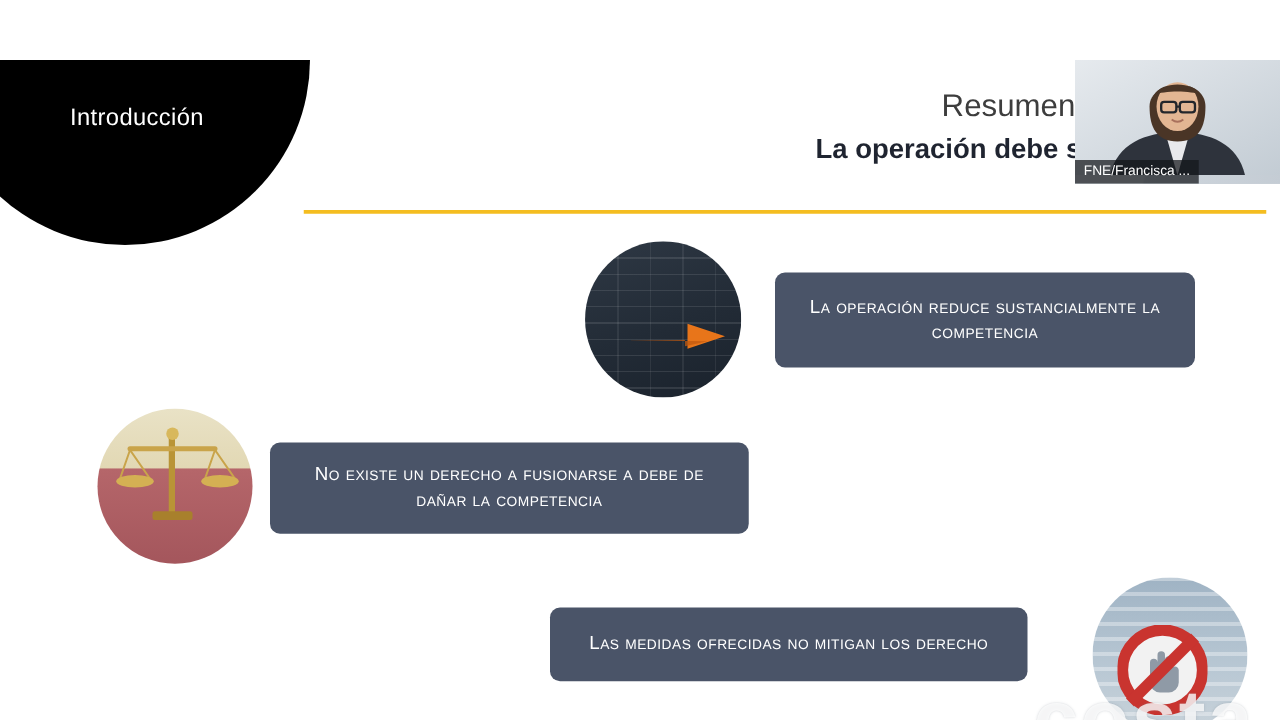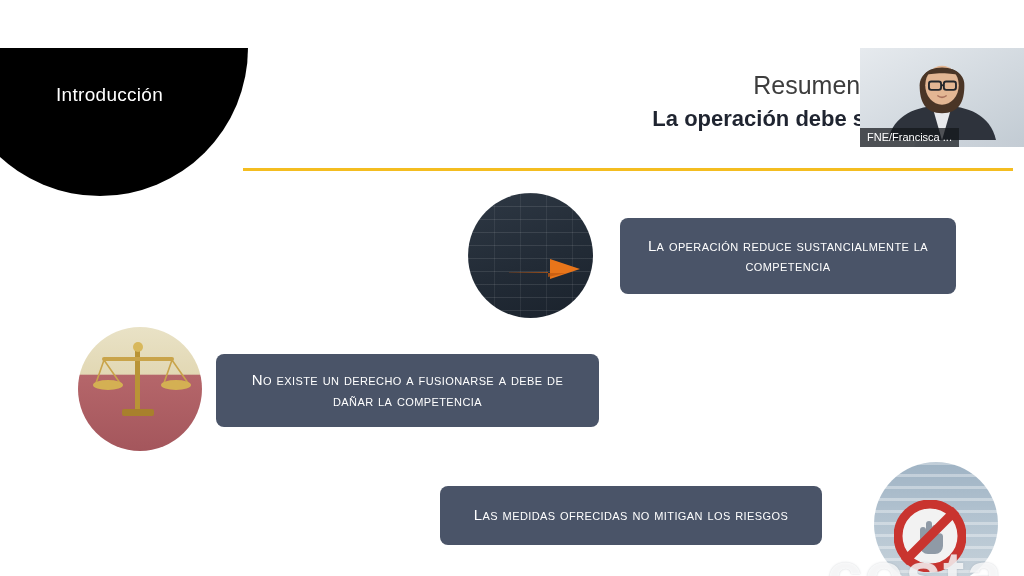--- a/index.html
+++ b/index.html
@@ -246,21 +246,21 @@
     <div class="circ circ-sign">
       <svg class="sign-svg" viewBox="0 0 72 72">
         <circle cx="36" cy="36" r="32" fill="#f2f2f2" stroke="#c9342f" stroke-width="9"></circle>
         <path d="M26 48 V30 a3 3 0 0 1 6 0 v-6 a3 3 0 0 1 6 0 v4 a3 3 0 0 1 6 0 v6 a3 3 0 0 1 5 2 v10 a8 8 0 0 1-8 8 h-7 a8 8 0 0 1-8-8 z" fill="#8f9aa6"></path>
         <path d="M10 62 L62 10" stroke="#c9342f" stroke-width="9"></path>
       </svg>
     </div>
 
     <div class="callout callout-1">La operación reduce sustancialmente la competencia</div>
     <div class="callout callout-2">No existe un derecho a fusionarse a debe de dañar la competencia</div>
-    <div class="callout callout-3">Las medidas ofrecidas no mitigan los riesgos</div>
+    <div class="callout callout-3">Las medidas ofrecidas no mitigan los derecho</div>
 
     <div class="logo">
       <span class="logo-bars">
           <i></i>
           <i></i>
           <i></i>
         </span>
       <span class="logo-text">
         <span>Fiscalía</span><br>
         <span>Nacional</span><br>

